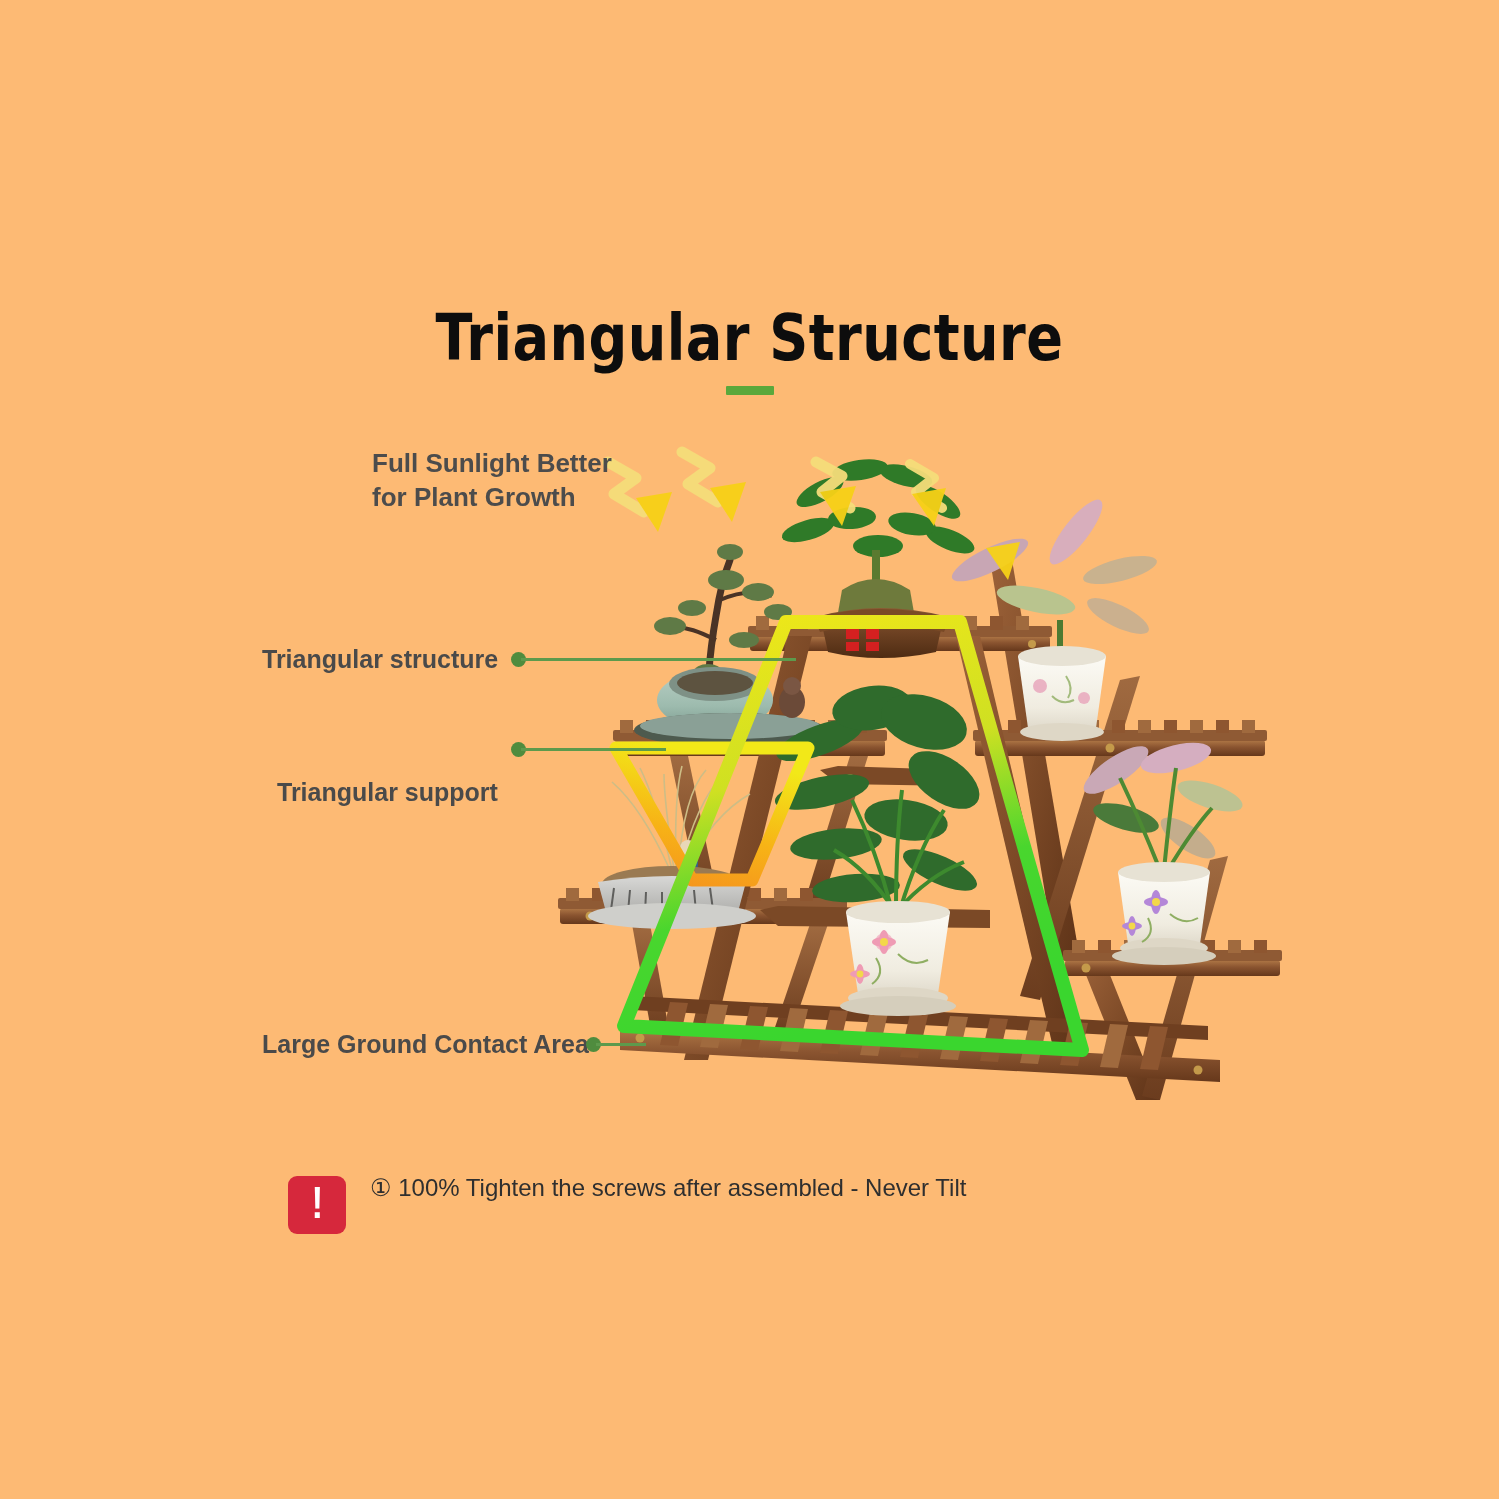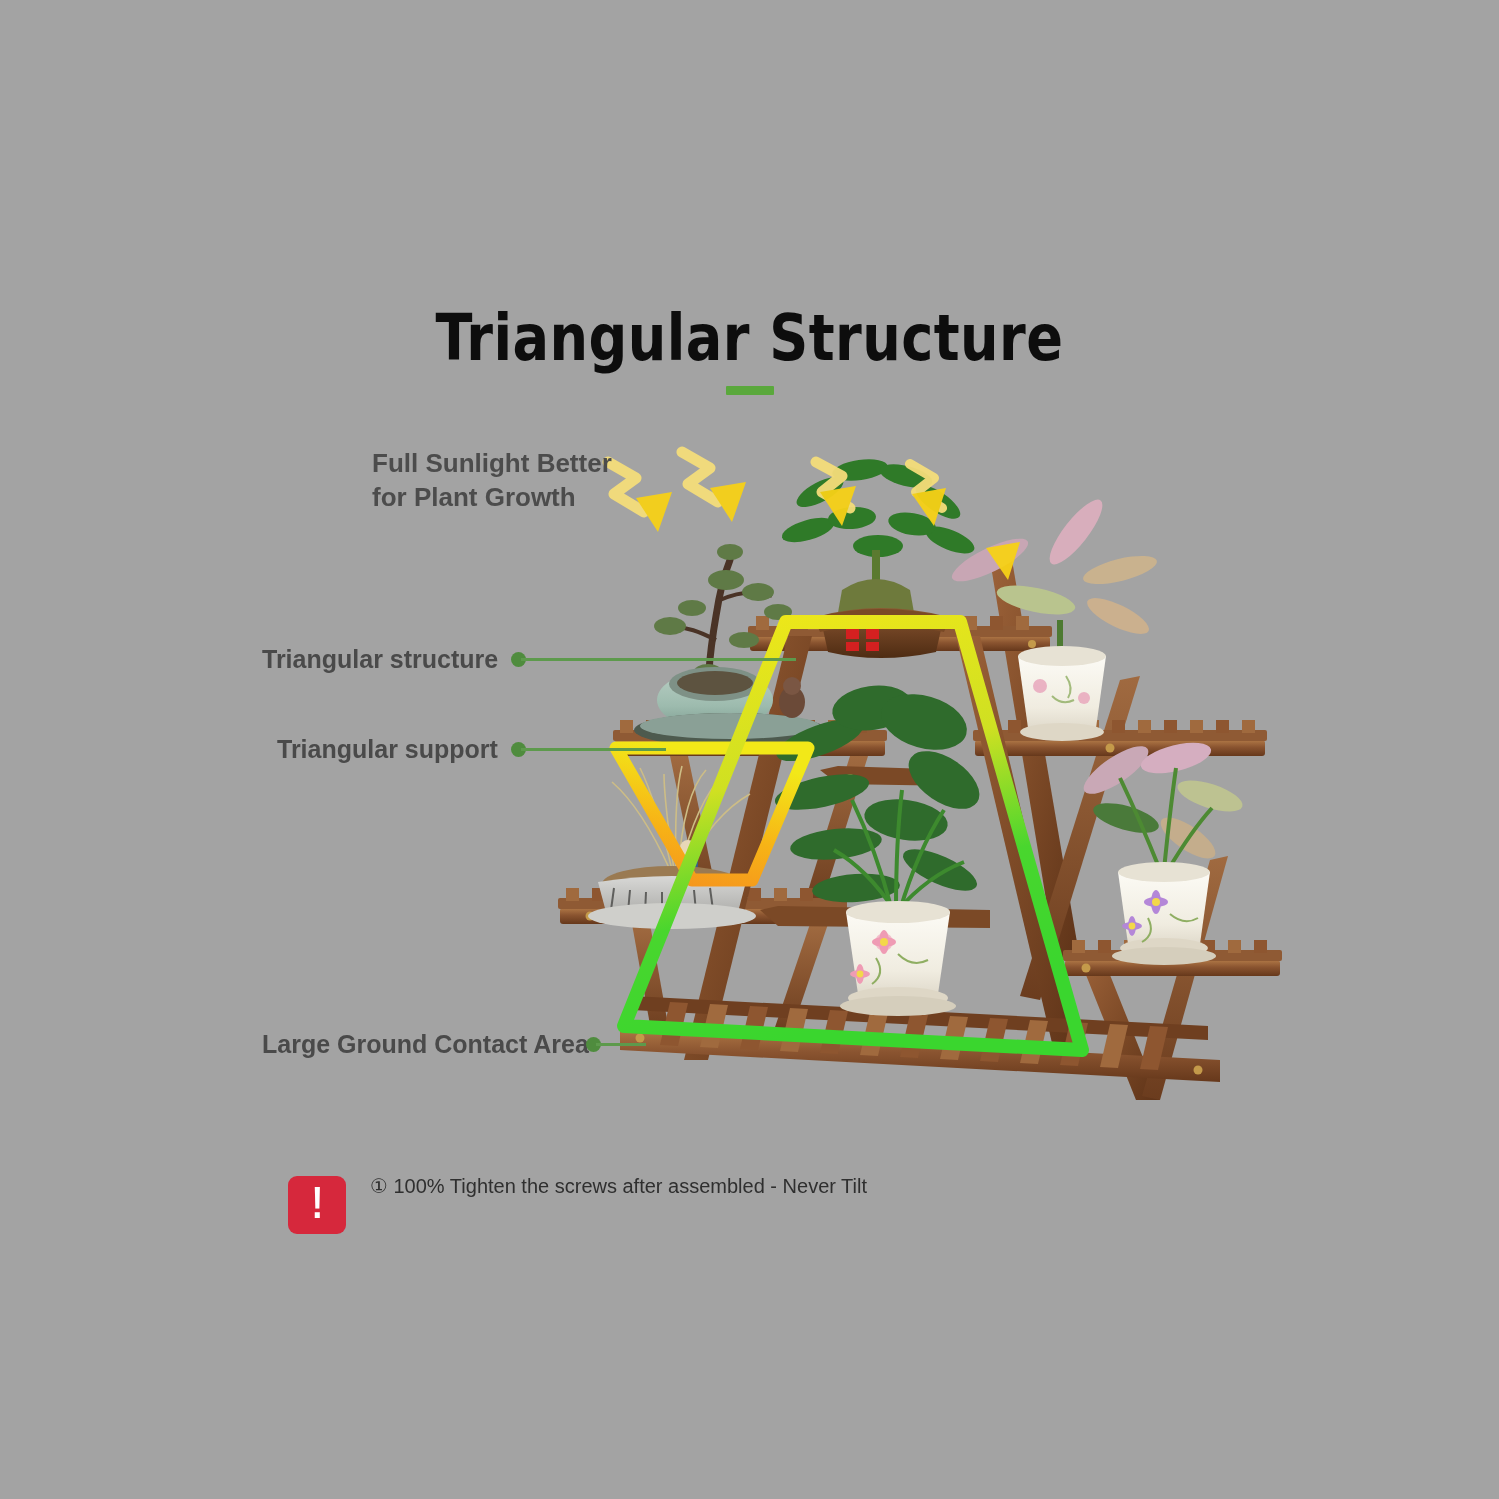--- a/index.html
+++ b/index.html
@@ -2,62 +2,62 @@
 <html><head>
 <meta charset="utf-8">
 <title>Triangular Structure</title>
 <style>
   html,body{margin:0;padding:0;background:#ffffff;}
   body{
     width:1499px;height:1499px;overflow:hidden;position:relative;
     font-family:"Liberation Sans","DejaVu Sans",sans-serif;
     color:#3b3b3b;
   }
-  #stage{position:absolute;inset:0;background:#a3a3a3;padding-left:32px;}
+  #stage{position:absolute;inset:0;background:#fdba74;padding-left:32px;}
 
   
   .title-wrap{position:absolute;left:0;right:0;top:306px;text-align:center;}
   .title{
     font-family:"DejaVu Sans Condensed","Liberation Sans",sans-serif;
     font-weight:bold;font-size:64px;line-height:1;color:#0d0d0d;
     letter-spacing:.5px;
     transform:scaleX(.94);transform-origin:center;
   }
   .title-rule{
     width:48px;height:9px;background:#5aa83c;margin:16px auto 0;border-radius:1px;
   }
 
   
   .label{
     position:absolute;font-size:25px;color:#4a4a4a;line-height:1.3;
     white-space:pre-line;font-weight:700;
   }
   .label.sun{left:372px;top:447px;font-size:26px;color:#4c4c4c;}
   .label.l1{left:262px;top:643px;}
-  .label.l2{left:277px;top:733px;text-align:center;}
+  .label.l2{left:277px;top:776px;text-align:center;}
   .label.l3{left:262px;top:1028px;text-align:center;}
 
   .leader{position:absolute;height:3px;background:#5d9a4c;}
   .leader-dot{
     position:absolute;width:15px;height:15px;border-radius:50%;
     background:#4f8c3e;
   }
 
   
   .notes{position:absolute;left:288px;top:1172px;display:flex;align-items:flex-start;gap:24px;}
   .warn-icon{
     width:58px;height:58px;border-radius:9px;background:#d6283c;
     display:flex;align-items:center;justify-content:center;flex:none;margin-top:4px;
   }
   .warn-icon .bang{
     color:#fff;font-size:44px;font-weight:bold;line-height:1;
     font-family:"Liberation Sans",sans-serif;transform:translateY(-2px) scaleX(.8);
   }
   .note-lines{display:flex;flex-direction:column;gap:10px;padding-top:2px;}
-  .note{font-size:20px;color:#2f2f2f;white-space:pre;}
+  .note{font-size:24px;color:#2f2f2f;white-space:pre;}
 
   
   #shelf{position:absolute;left:520px;top:440px;width:760px;height:680px;}
   #shelf svg{position:absolute;left:0;top:0;width:760px;height:680px;overflow:visible;}
 </style>
 </head>
 <body>
 
 <div id="stage">
 

